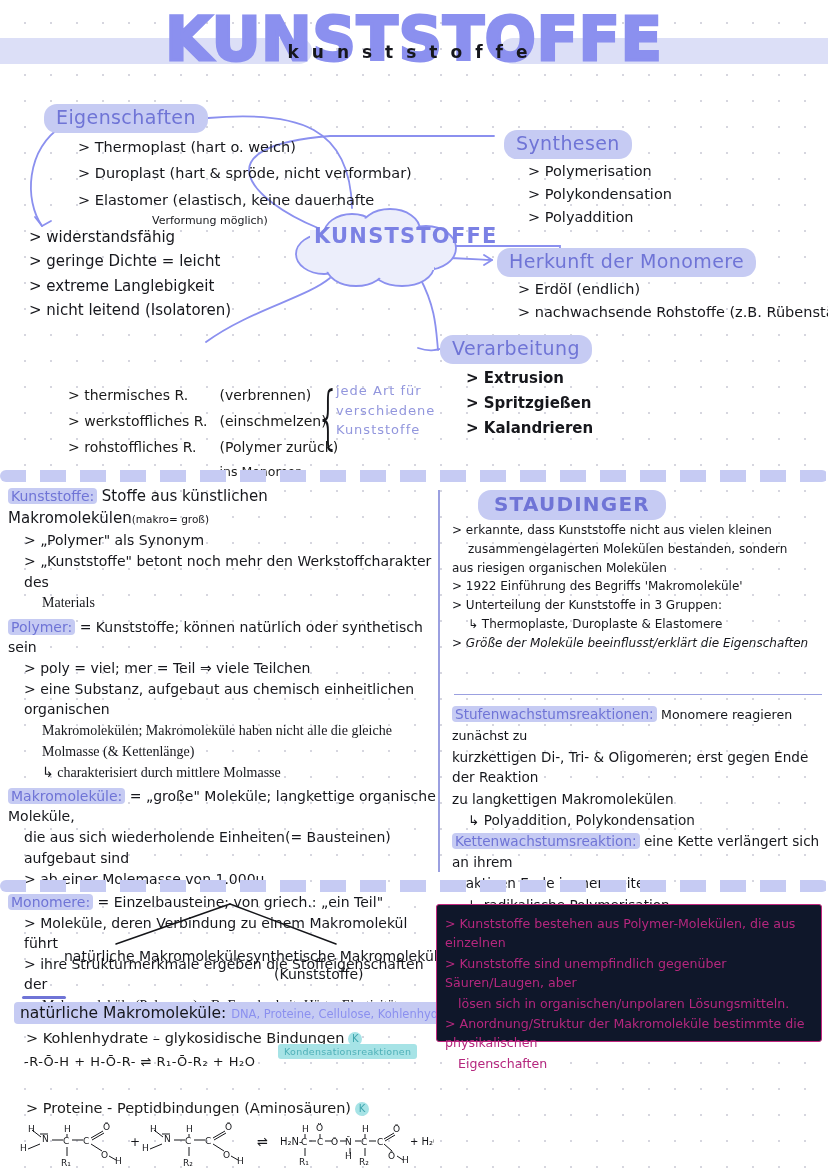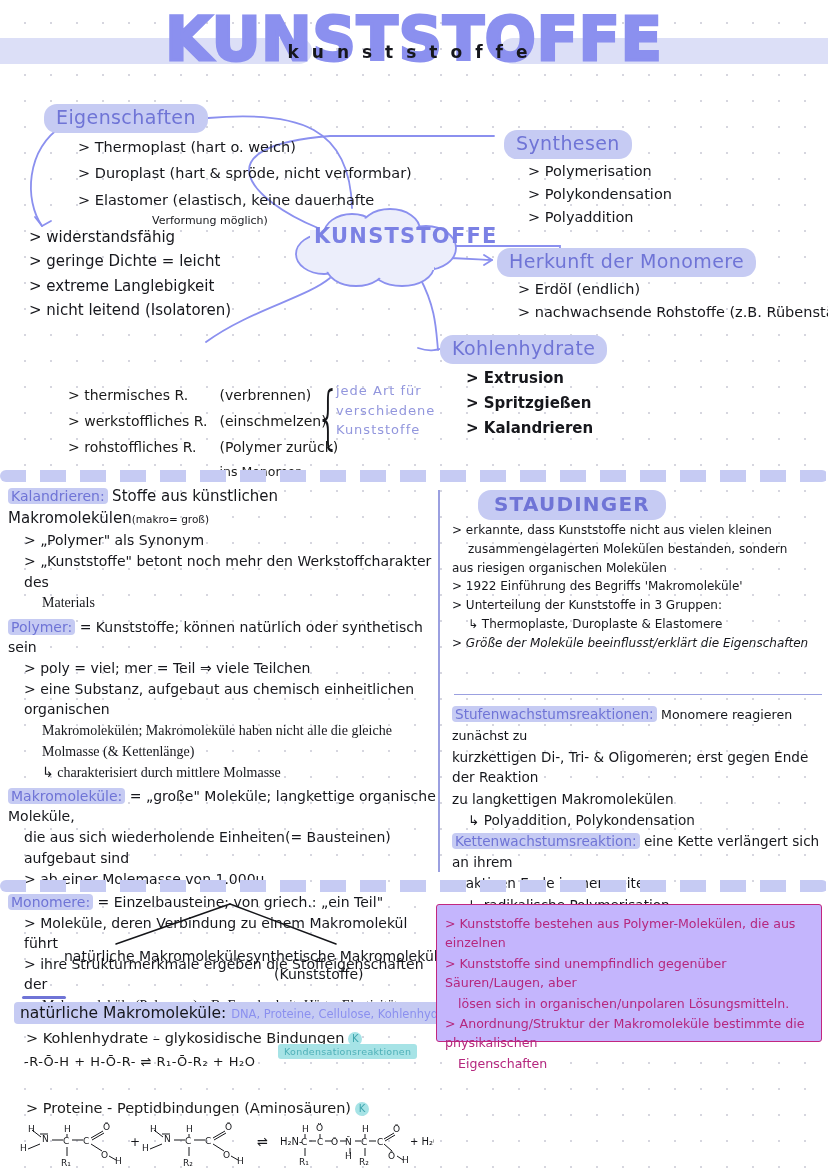--- a/index.html
+++ b/index.html
@@ -189,21 +189,21 @@
     font-size: 13px; letter-spacing: .5px;
   }
   #prot-line { position: absolute; left: 26px; top: 204px; font-size: 14.5px; }
 
   
   #aa-eq { position: absolute; left: 14px; top: 228px; width: 420px; height: 46px; }
 
   
   #pink-box {
     position: absolute; left: 436px; top: 8px; width: 386px; height: 138px;
-    background: #c4b5fd; border: 1.8px solid #c2277f; border-radius: 3px;
+    background: #0f172a; border: 1.8px solid #c2277f; border-radius: 3px;
     padding: 10px 10px 8px 8px;
   }
   #pink-box .tl { color: #b5277e; font-size: 12.6px; line-height: 1.5; }
   #pink-box .tl p { margin-bottom: 2px; }
   #pink-box .ind { padding-left: 13px; }
 </style>
 </head>
 <body>
 
 <div class="paper"></div>
@@ -326,38 +326,38 @@
 
     <div class="node" id="n-herkunft">
       <span class="hl">Herkunft der Monomere</span>
     </div>
     <div id="herk-list" class="bullets">
       <div class="ln">&gt; Erdöl (endlich)</div>
       <div class="ln">&gt; nachwachsende Rohstoffe (z.B. Rübenstärke)</div>
     </div>
 
     <div class="node" id="n-verarbeitung">
-      <span class="hl">Kohlenhydrate</span>
+      <span class="hl">Verarbeitung</span>
     </div>
     <div id="verarb-list" class="bullets">
       <div class="ln">&gt; Extrusion</div>
       <div class="ln">&gt; Spritzgießen</div>
       <div class="ln">&gt; Kalandrieren</div>
     </div>
   </div>
 
   <div class="dash-div" style="top:470px"></div>
 
   <div id="mid">
     <div class="col-rule"></div>
 
     <div id="col-left">
       <div class="tl">
         <p>
-          <span class="term">Kalandrieren:</span>
+          <span class="term">Kunststoffe:</span>
           <span style="font-size:15px">Stoffe aus künstlichen Makromolekülen</span><span class="tiny">(makro= groß)</span>
         </p>
         <p class="ind">&gt; „Polymer" als Synonym</p>
         <p class="ind">&gt; „Kunststoffe" betont noch mehr den Werkstoffcharakter des</p>
         <p class="ind2">Materials</p>
       </div>
 
       <div class="tl" style="margin-top:4px">
         <p>
           <span class="term">Polymer:</span>

